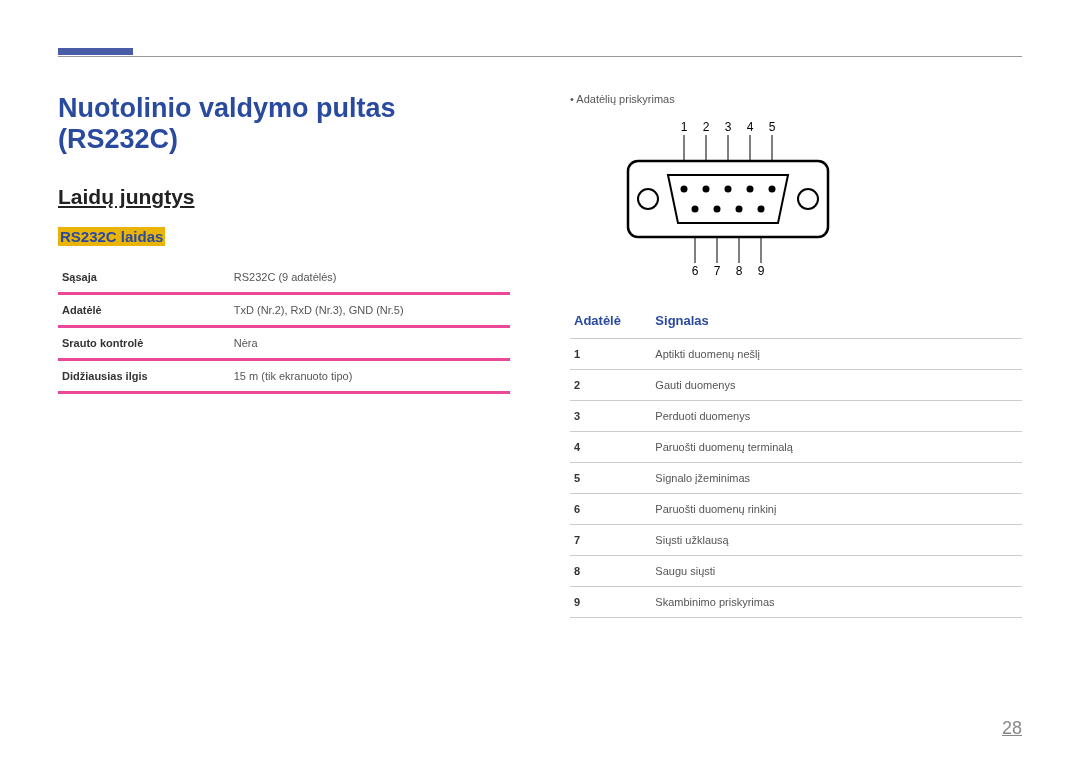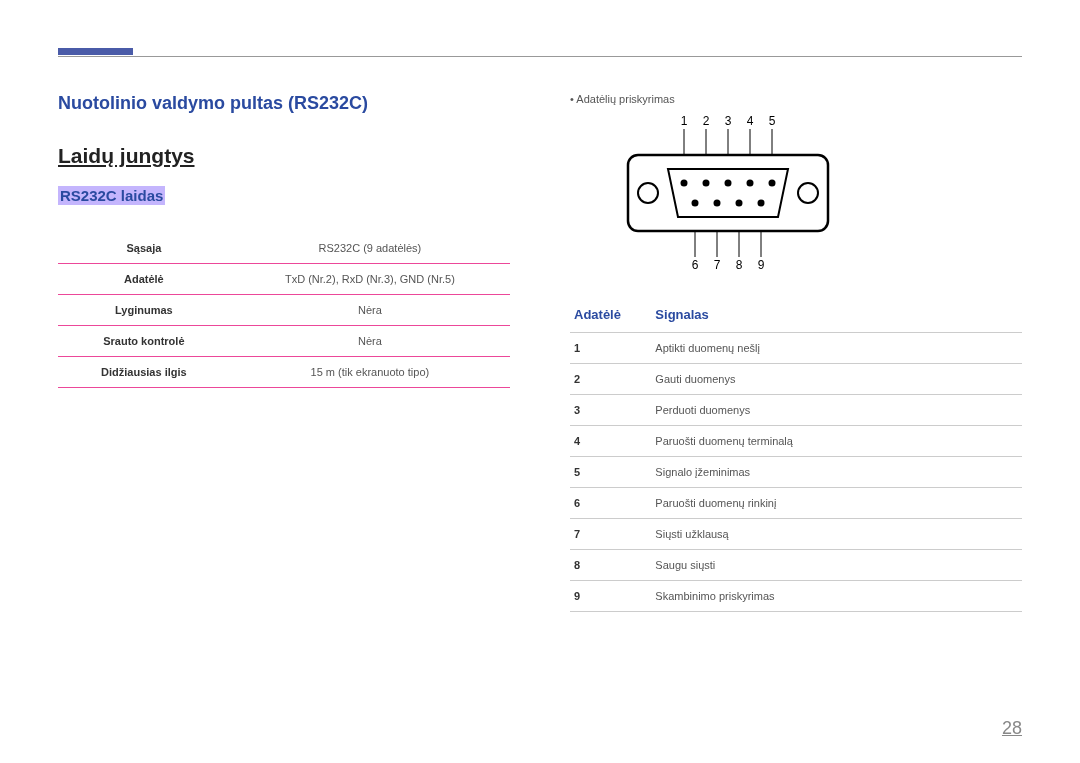--- a/index.html
+++ b/index.html
@@ -28,62 +28,61 @@
     height: 1px;
     background: #999;
   }
   .content {
     margin-top: 38px;
     display: flex;
     gap: 60px;
   }
   .col { flex: 1 1 50%; }
   .h1 {
-    font-size: 18px;
+    font-size: 27px;
     font-weight: 700;
     color: #2a4aa0;
     margin-bottom: 30px;
   }
   .h2 {
     font-size: 21px;
     font-weight: 700;
     color: #222;
     margin-bottom: 18px;
     text-decoration: underline;
   }
   .h3 {
     font-size: 15px;
     font-weight: 700;
     color: #2a4aa0;
-    background: #c4b5fd;
+    background: #eab308;
     display: inline-block;
     padding: 1px 2px;
-    margin-bottom: 28px;
+    margin-bottom: 16px;
   }
   table.spec {
     width: 100%;
     border-collapse: collapse;
     font-size: 11px;
   }
   table.spec td {
-    border-bottom: 1px solid #ec4899;
+    border-bottom: 3px solid #ec4899;
     padding: 9px 4px;
     vertical-align: top;
     color: #555;
-    text-align: center;
   }
   table.spec td:first-child {
     width: 38%;
     font-weight: 700;
     color: #333;
   }
   .bullet {
     font-size: 11px;
     color: #555;
-    margin-bottom: 8px;
+    margin-bottom: 14px;
   }
   .bullet::before { content: "•  "; }
   .diagram {
     text-align: left;
     padding-left: 38px;
     margin-bottom: 28px;
   }
   table.pins {
     width: 100%;
     border-collapse: collapse;
@@ -134,24 +133,20 @@
       <tbody>
           <tr>
             <td>Sąsaja</td>
             <td>RS232C (9 adatėlės)</td>
           </tr>
       <tr>
             <td>Adatėlė</td>
             <td>TxD (Nr.2), RxD (Nr.3), GND (Nr.5)</td>
           </tr>
       <tr>
-            <td>Lyginumas</td>
-            <td>Nėra</td>
-          </tr>
-      <tr>
             <td>Srauto kontrolė</td>
             <td>Nėra</td>
           </tr>
       <tr>
             <td>Didžiausias ilgis</td>
             <td>15 m (tik ekranuoto tipo)</td>
           </tr>
     </tbody>
       </table>
   </div>

